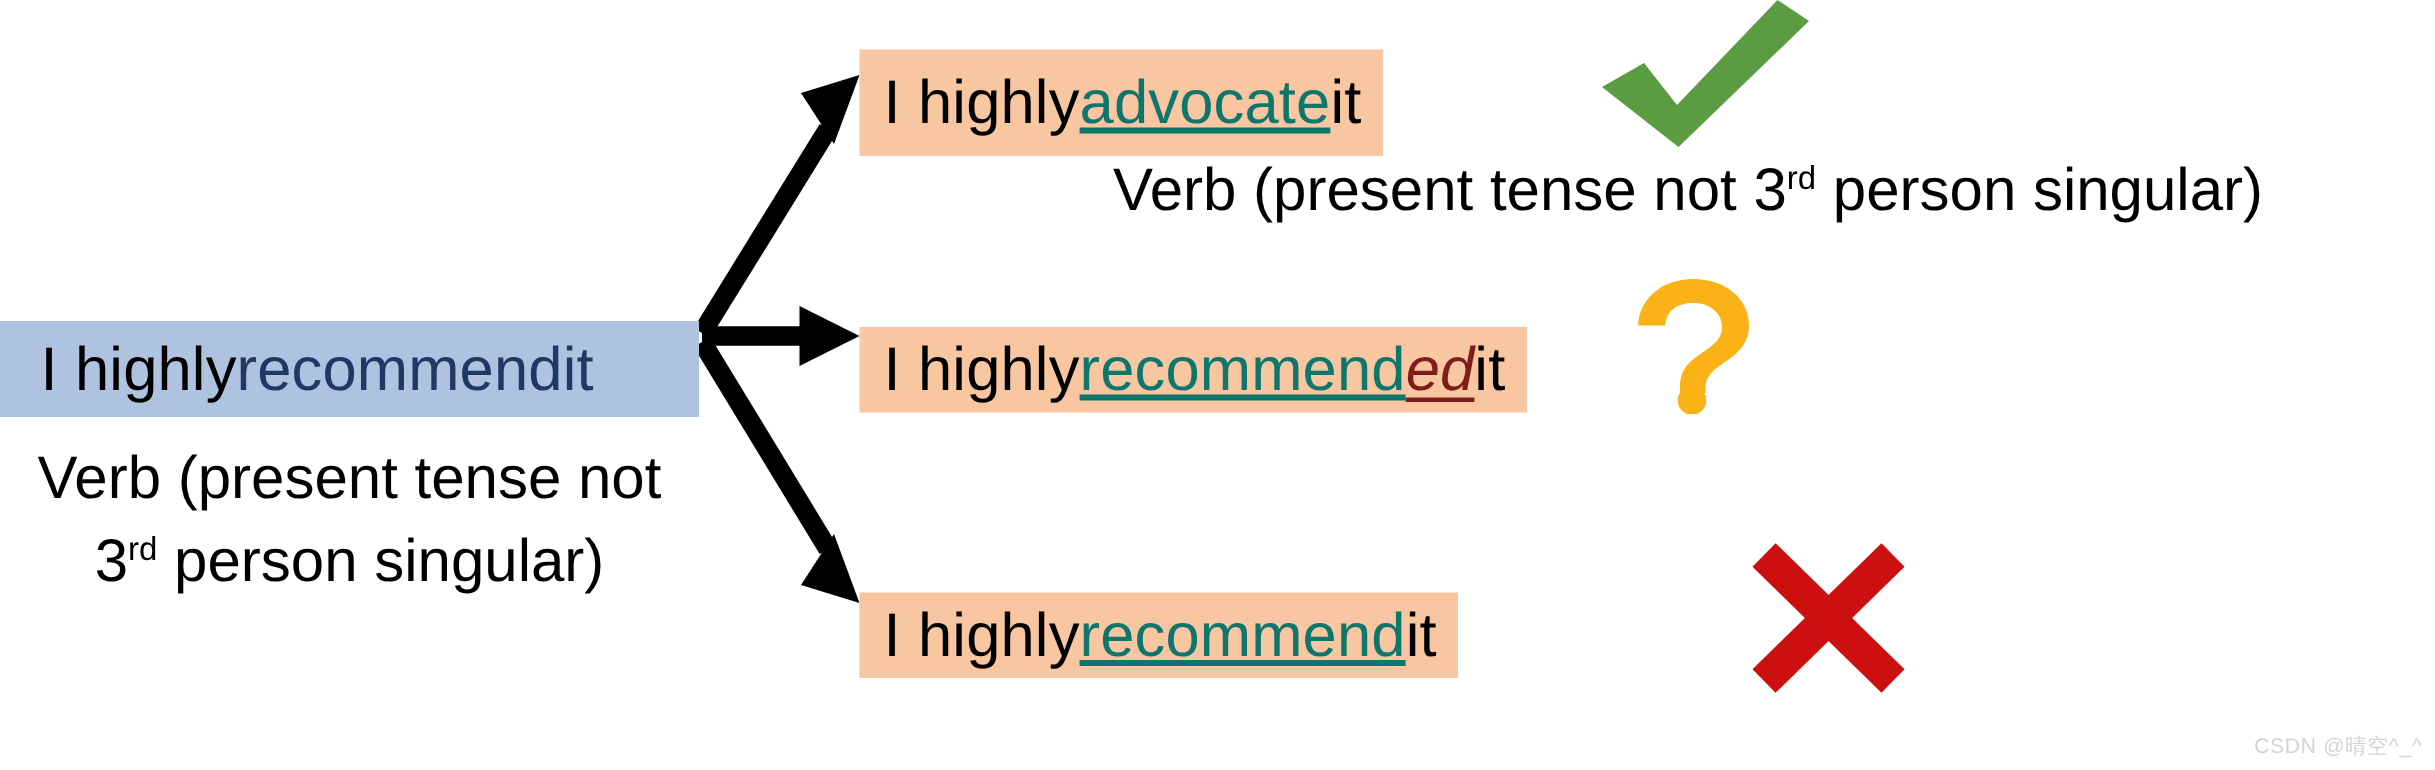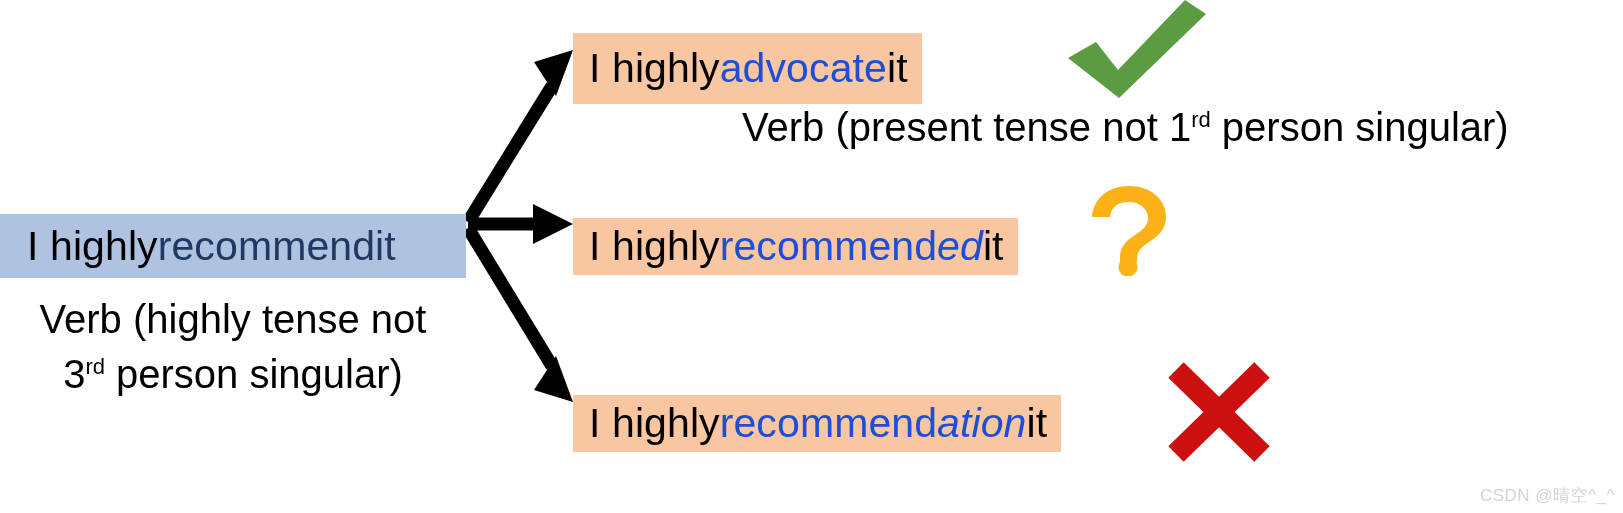--- a/index.html
+++ b/index.html
@@ -44,24 +44,25 @@
   #source-box .seg-plain { color: #000000; }
   #source-box .seg-key   { color: #1F3864; }
 
   .target-box {
     left: 573px;
     background: #F8C6A0;
     padding-left: 16px;
     padding-right: 14px;
   }
   .target-box .seg-plain { color: #000000; }
-  .target-box .seg-key   { color: #1d4ed8; }
+  .target-box .seg-key   { color: #0f766e; text-decoration: underline; }
   .target-box .seg-suffix {
-    color: #1d4ed8;
+    color: #7f1d1d;
     font-style: italic;
+    text-decoration: underline;
     text-decoration-thickness: 3px;
     text-underline-offset: 5px;
   }
 
   #target-box-1 { top: 10px;  height: 71px; }
   #target-box-2 { top: 195px; height: 57px; }
   #target-box-3 { top: 372px; height: 57px; }
 
   
   .caption {
@@ -105,21 +106,21 @@
   #verdict-check { left: 1056px; top: 0px;   width: 150px; height: 98px; }
   #verdict-quest { left: 1090px; top: 186px; width: 78px;  height: 90px; }
   #verdict-cross { left: 1164px; top: 362px; width: 110px; height: 100px; }
 
   
   #watermark {
     position: absolute;
     right: 8px;
     bottom: 6px;
     color: #D4D4D4;
-    font-size: 17px;
+    font-size: 14px;
     letter-spacing: 0.5px;
     white-space: nowrap;
   }
 </style>
 </head>
 <body>
 
 <div id="canvas">
 
   <svg id="arrow-layer" viewBox="0 0 1623 513" xmlns="http://www.w3.org/2000/svg">
@@ -140,32 +141,32 @@
     </g>
   </svg>
 
   <div class="phrase-box" id="source-box">
     <span class="seg seg-plain">I highly </span>
       <span class="seg seg-key">recommend</span>
       <span class="seg seg-key"> it</span>
   </div>
 
   <div class="caption" id="source-caption">
-    <span>Verb (highly tense not</span><br>
+    <span>Verb (present tense not</span><br>
     <span>3</span><sup>rd</sup><span> person singular)</span>
   </div>
 
   <div class="phrase-box target-box" id="target-box-1">
     <span class="seg seg-plain">I highly </span>
       <span class="seg seg-key">advocate</span>
       <span class="seg seg-plain"> it</span>
   </div>
 
   <div class="caption" id="caption-1">
-    <span>Verb (present tense not 1</span><sup>rd</sup><span> person singular)</span>
+    <span>Verb (present tense not 3</span><sup>rd</sup><span> person singular)</span>
   </div>
 
   <svg class="verdict-icon" id="verdict-check" viewBox="0 0 150 98" xmlns="http://www.w3.org/2000/svg">
     <polygon points="40,42 12,58 63,98 150,14 129,0 62,70" fill="#5B9B41"></polygon>
   </svg>
 
   <div class="phrase-box target-box" id="target-box-2">
     <span class="seg seg-plain">I highly </span>
       <span class="seg seg-key">recommend</span>
       <span class="seg seg-suffix">ed</span>
@@ -178,21 +179,20 @@
              C50,16 58,23 58,32 C58,39 54,43 45,49
              C34,56 30,62 30,72 L30,76 L47,76 L47,73
              C47,66 50,62 59,56 C70,49 76,42 76,31
              C76,13 60,0 39,0 Z" fill="#FBB216"></path>
     <circle cx="38" cy="81" r="9.5" fill="#FBB216"></circle>
   </svg>
 
   <div class="phrase-box target-box" id="target-box-3">
     <span class="seg seg-plain">I highly </span>
       <span class="seg seg-key">recommend</span>
-      <span class="seg seg-suffix">ation</span>
       <span class="seg seg-plain"> it</span>
   </div>
 
 
   <svg class="verdict-icon" id="verdict-cross" viewBox="0 0 110 100" xmlns="http://www.w3.org/2000/svg">
     <g stroke="#CC1010" stroke-width="22" stroke-linecap="butt">
       <line x1="12" y1="8" x2="98" y2="92"></line>
       <line x1="98" y1="8" x2="12" y2="92"></line>
     </g>
   </svg>

